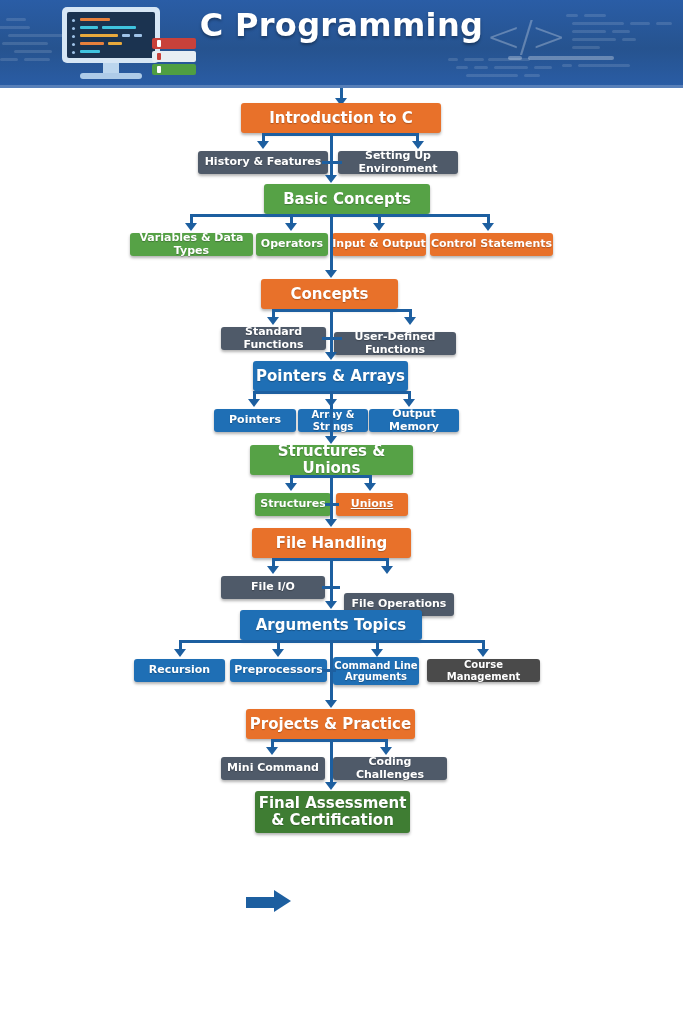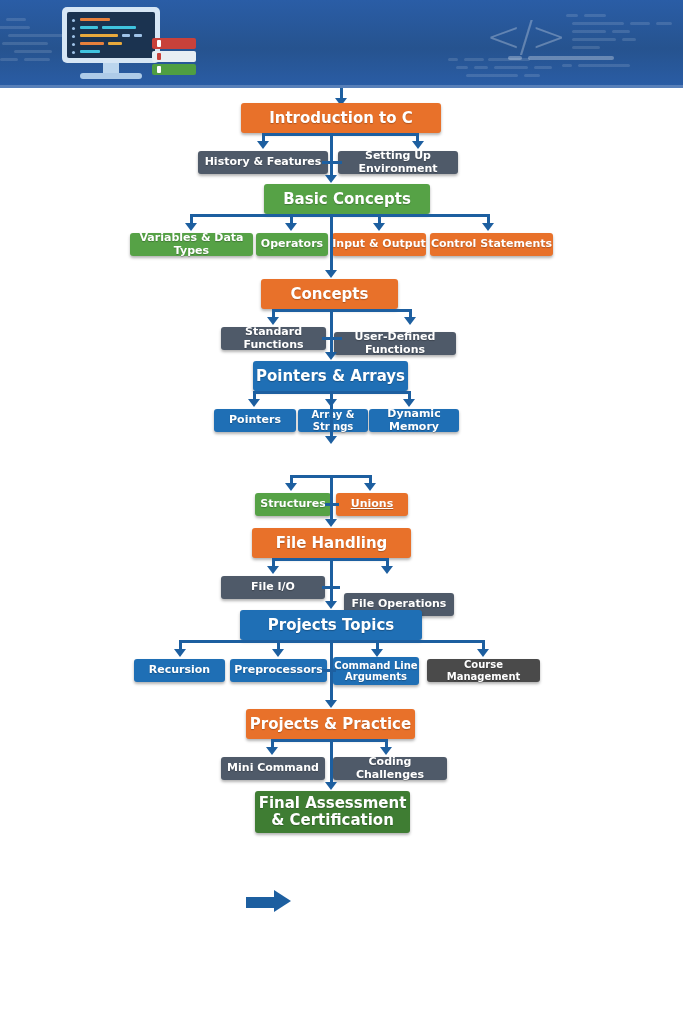--- a/index.html
+++ b/index.html
@@ -281,20 +281,21 @@
           <span class="clasp"></span>
         </div>
       <div class="book" style="top:13px; background:#e8eef3;">
           <span class="clasp" style="background:#c8413a;"></span>
         </div>
       <div class="book" style="top:26px; background:#4f9e42;">
           <span class="clasp"></span>
         </div>
     </div>
 
+    <div id="title">C Programming</div>
 
     <div id="code-glyph">&lt;/&gt;</div>
     <div class="hdr-deco dim" style="left:566px; top:14px; width:12px; height:3px;"></div>
     <div class="hdr-deco dim" style="left:584px; top:14px; width:22px; height:3px;"></div>
     <div class="hdr-deco dim" style="left:572px; top:22px; width:52px; height:3px;"></div>
     <div class="hdr-deco dim" style="left:630px; top:22px; width:20px; height:3px;"></div>
     <div class="hdr-deco dim" style="left:656px; top:22px; width:16px; height:3px;"></div>
     <div class="hdr-deco dim" style="left:572px; top:30px; width:34px; height:3px;"></div>
     <div class="hdr-deco dim" style="left:612px; top:30px; width:18px; height:3px;"></div>
     <div class="hdr-deco dim" style="left:572px; top:38px; width:44px; height:3px;"></div>
@@ -366,24 +367,25 @@
     <div class="node main c-blue" style="left:253px; top:273px; width:155px;">Pointers &amp; Arrays</div>
     <div class="conn" style="left:253px; top:303px; width:3px; height:11px;"></div>
     <div class="conn" style="left:253px; top:303px; width:158px; height:3px;"></div>
     <div class="conn" style="left:330px; top:303px; width:3px; height:11px;"></div>
     <div class="conn" style="left:408px; top:303px; width:3px; height:11px;"></div>
     <div class="arrow-head" style="left:248px; top:311px;"></div>
     <div class="arrow-head" style="left:325px; top:311px;"></div>
     <div class="arrow-head" style="left:403px; top:311px;"></div>
     <div class="node sub c-blue" style="left:214px; top:321px; width:82px;">Pointers</div>
     <div class="node sub small c-blue" style="left:298px; top:321px; width:70px;">Array &amp; Strings</div>
-    <div class="node sub c-blue" style="left:369px; top:321px; width:90px;">Dynamic Memory</div>
+    <div class="node sub c-blue" style="left:369px; top:321px; width:90px;">Output Memory</div>
     <div class="conn" style="left:330px; top:303px; width:3px; height:48px;"></div>
     <div class="arrow-head" style="left:325px; top:348px;"></div>
 
+    <div class="node main c-green" style="left:250px; top:357px; width:163px;">Structures &amp; Unions</div>
     <div class="conn" style="left:290px; top:387px; width:3px; height:11px;"></div>
     <div class="conn" style="left:290px; top:387px; width:82px; height:3px;"></div>
     <div class="conn" style="left:369px; top:387px; width:3px; height:11px;"></div>
     <div class="arrow-head" style="left:285px; top:395px;"></div>
     <div class="arrow-head" style="left:364px; top:395px;"></div>
     <div class="node sub c-green" style="left:255px; top:405px; width:76px;">Structures</div>
     <div class="node sub c-orange" style="left:336px; top:405px; width:72px;text-decoration:underline;">Unions</div>
     <div class="conn" style="left:330px; top:387px; width:3px; height:46px;"></div>
     <div class="conn" style="left:325px; top:415px; width:14px; height:3px;"></div>
     <div class="arrow-head" style="left:325px; top:431px;"></div>
@@ -393,21 +395,21 @@
     <div class="conn" style="left:272px; top:470px; width:117px; height:3px;"></div>
     <div class="conn" style="left:386px; top:470px; width:3px; height:11px;"></div>
     <div class="arrow-head" style="left:267px; top:478px;"></div>
     <div class="arrow-head" style="left:381px; top:478px;"></div>
     <div class="node sub c-gray" style="left:221px; top:488px; width:104px;">File I/O</div>
     <div class="node sub c-gray" style="left:344px; top:488px; width:110px;margin-top:17px;">File Operations</div>
     <div class="conn" style="left:330px; top:470px; width:3px; height:45px;"></div>
     <div class="conn" style="left:322px; top:498px; width:18px; height:3px;"></div>
     <div class="arrow-head" style="left:325px; top:513px;"></div>
 
-    <div class="node main c-blue" style="left:240px; top:522px; width:182px;">Projects Topics</div>
+    <div class="node main c-blue" style="left:240px; top:522px; width:182px;">Arguments Topics</div>
     <div class="conn" style="left:179px; top:552px; width:3px; height:12px;"></div>
     <div class="conn" style="left:179px; top:552px; width:306px; height:3px;"></div>
     <div class="conn" style="left:277px; top:552px; width:3px; height:12px;"></div>
     <div class="conn" style="left:376px; top:552px; width:3px; height:12px;"></div>
     <div class="conn" style="left:482px; top:552px; width:3px; height:12px;"></div>
     <div class="arrow-head" style="left:174px; top:561px;"></div>
     <div class="arrow-head" style="left:272px; top:561px;"></div>
     <div class="arrow-head" style="left:371px; top:561px;"></div>
     <div class="arrow-head" style="left:477px; top:561px;"></div>
     <div class="node sub c-blue" style="left:134px; top:571px; width:91px;">Recursion</div>

